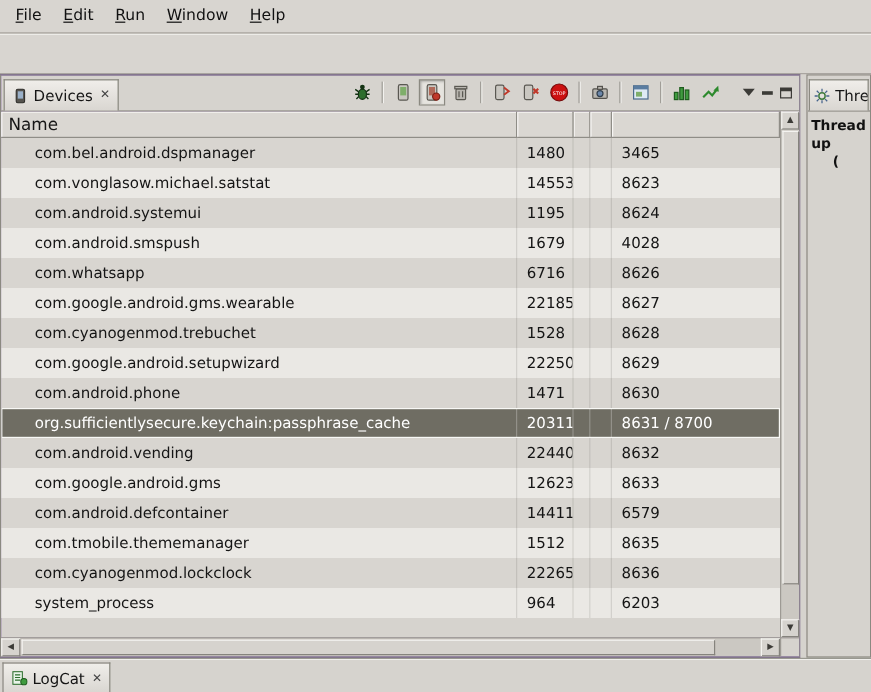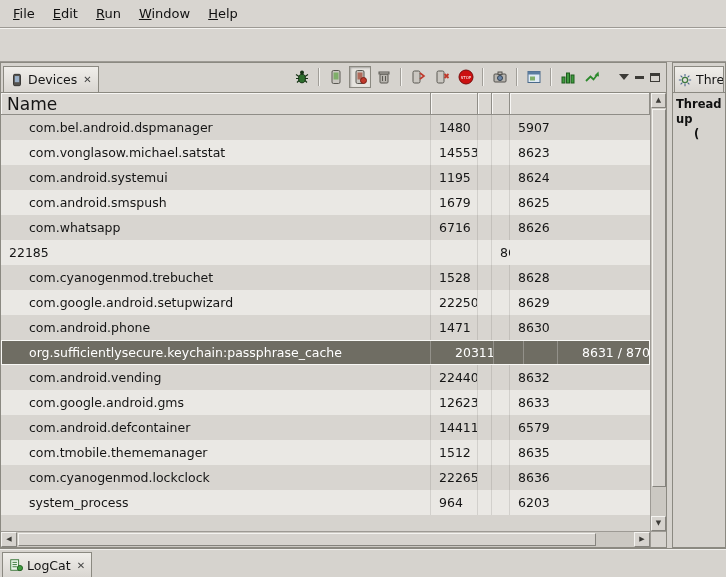--- a/index.html
+++ b/index.html
@@ -46,32 +46,32 @@
   .minbar { width:9px; height:3px; background:#3c3b37; }
   .maxbox { width:10px; height:9px; border:1px solid #3c3b37; border-top:3px solid #3c3b37; }
   
   .dp-body { flex:1; display:grid; grid-template-columns:1fr 16px;
              grid-template-rows:22px 1fr 16px;
              grid-template-areas:"head vscroll" "rows vscroll" "hscroll corner"; }
   .thead { grid-area:head; display:grid; grid-template-columns:430px 47px 14px 18px 1fr;
            background:#dad7d2; }
   .th { border-right:1px solid #8f8d87; border-bottom:1px solid #8f8d87;
         box-shadow:inset 1px 1px 0 #f7f6f4; display:flex; align-items:center;
-        padding-left:6px; font-size:17px; overflow:hidden; }
+        padding-left:6px; font-size:14px; overflow:hidden; }
   .tbody { grid-area:rows; overflow:hidden; background:#d6d3ce; }
   .row { display:grid; grid-template-columns:430px 47px 14px 18px 1fr; height:25px;text-align:center; }
   .row:nth-child(odd)  { background:#d8d5d0; }
   .row:nth-child(even) { background:#eae8e4; }
   .cell { height:100%; display:flex; align-items:center; overflow:hidden;
           white-space:nowrap; border-right:1px solid rgba(90,88,82,.16); }
   .cell.port { border-right:none; }
   .cell.name { padding-left:28px; }
   .cell.pid, .cell.port { padding-left:8px; }
   .row.selected { background:#6f6d63; color:#fff;
-                  outline:1px solid #f8f8f5; outline-offset:-1px;gap:16px; }
+                  outline:1px solid #f8f8f5; outline-offset:-1px; }
   .row.selected .cell { border-right-color:rgba(255,255,255,.25); }
   
   .vscroll { grid-area:vscroll; background:#cbc8c2; border-left:1px solid #9d9a94;
              display:flex; flex-direction:column; }
   .hscroll { grid-area:hscroll; background:#cbc8c2; border-top:1px solid #9d9a94;
              display:flex; }
   .corner { grid-area:corner; background:#d6d3ce; border-left:1px solid #9d9a94;
             border-top:1px solid #9d9a94; }
   .sbtn { flex:none; width:100%; height:15px; background:#d6d3ce; border:1px solid;
           border-color:#f4f3f0 #85837d #85837d #f4f3f0; display:flex;
@@ -219,51 +219,52 @@
           <div class="th"></div>
           <div class="th"></div>
         </div>
 
         <div class="tbody">
           <div class="row">
             <div class="cell name">com.bel.android.dspmanager</div>
             <div class="cell pid">1480</div>
             <div class="cell"></div>
             <div class="cell"></div>
-            <div class="cell port">5907</div>
+            <div class="cell port">3465</div>
           </div>
           <div class="row">
             <div class="cell name">com.vonglasow.michael.satstat</div>
             <div class="cell pid">14553</div>
             <div class="cell"></div>
             <div class="cell"></div>
             <div class="cell port">8623</div>
           </div>
           <div class="row">
             <div class="cell name">com.android.systemui</div>
             <div class="cell pid">1195</div>
             <div class="cell"></div>
             <div class="cell"></div>
             <div class="cell port">8624</div>
           </div>
           <div class="row">
             <div class="cell name">com.android.smspush</div>
             <div class="cell pid">1679</div>
             <div class="cell"></div>
             <div class="cell"></div>
-            <div class="cell port">8625</div>
+            <div class="cell port">4028</div>
           </div>
           <div class="row">
             <div class="cell name">com.whatsapp</div>
             <div class="cell pid">6716</div>
             <div class="cell"></div>
             <div class="cell"></div>
             <div class="cell port">8626</div>
           </div>
           <div class="row">
+            <div class="cell name">com.google.android.gms.wearable</div>
             <div class="cell pid">22185</div>
             <div class="cell"></div>
             <div class="cell"></div>
             <div class="cell port">8627</div>
           </div>
           <div class="row">
             <div class="cell name">com.cyanogenmod.trebuchet</div>
             <div class="cell pid">1528</div>
             <div class="cell"></div>
             <div class="cell"></div>

